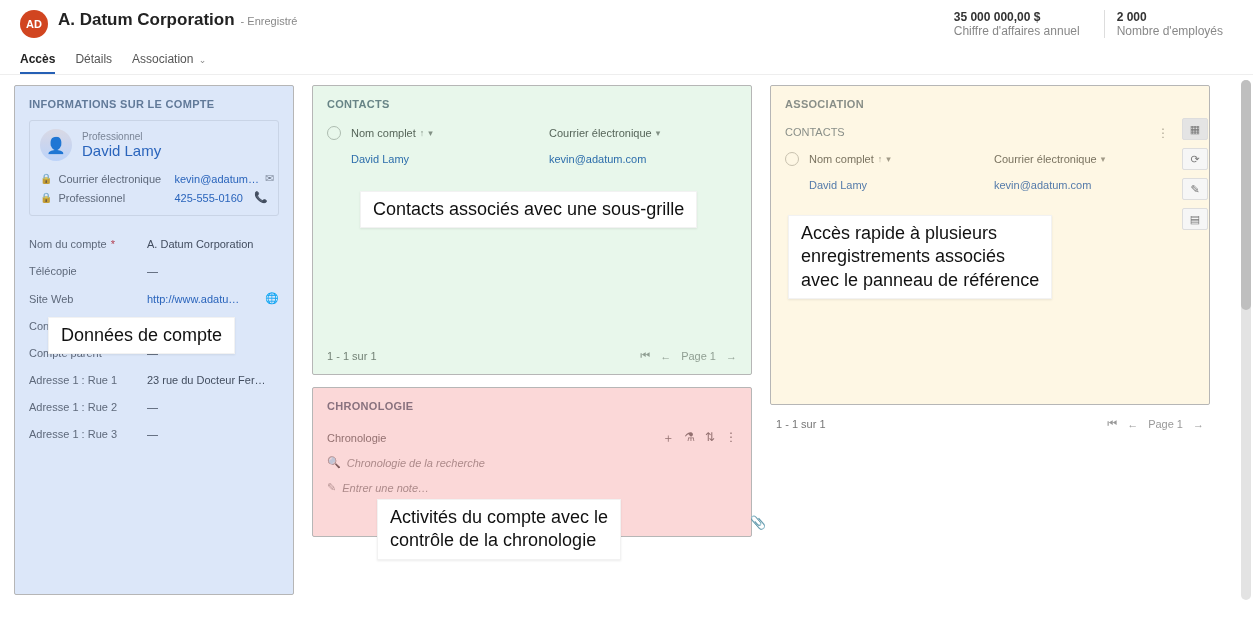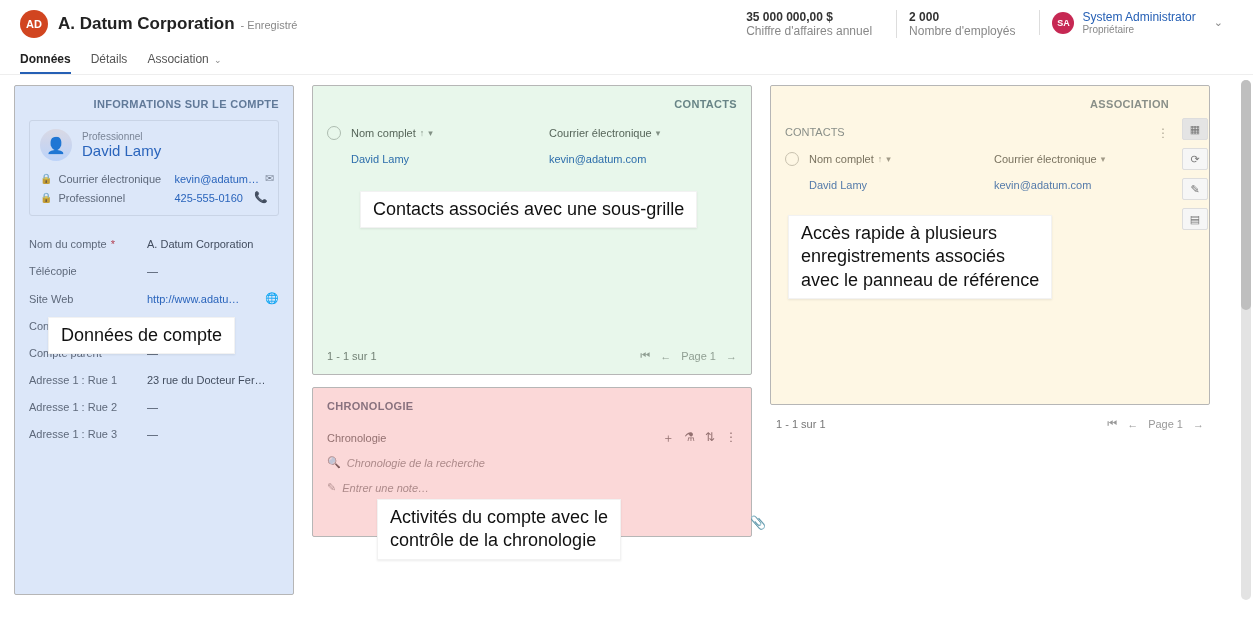--- a/index.html
+++ b/index.html
@@ -1,19 +1,19 @@
 <!DOCTYPE html>
 <html><head>
 <meta charset="utf-8">
 <style>
   * { box-sizing: border-box; margin: 0; padding: 0; font-family: "Segoe UI", Arial, sans-serif; }
   body { width: 1253px; height: 617px; background: #fff; color: #333; font-size: 12px; overflow: hidden; position: relative; }
 
   
-  .header { display: flex; align-items: center; padding: 10px 20px 4px 20px; }
+  .header { display: flex; align-items: flex-start; padding: 10px 20px 4px 20px; }
   .avatar { width: 28px; height: 28px; border-radius: 50%; background: #d14520; color: #fff; display: flex; align-items: center; justify-content: center; font-weight: 600; font-size: 11px; margin-right: 10px; flex-shrink: 0; }
   .title-block { flex: 1; }
   .title-line { display: flex; align-items: baseline; gap: 6px; }
   .title-line h1 { font-size: 17px; font-weight: 600; color: #222; }
   .saved { font-size: 11px; color: #888; }
   .subtitle { font-size: 11px; color: #666; margin-top: 2px; display: flex; align-items: center; gap: 6px; }
   .subtitle .sep { color: #aaa; }
   .chev { font-size: 9px; color: #888; margin-left: 2px; }
 
   .header-metrics { display: flex; align-items: flex-start; gap: 24px; margin-right: 10px; }
@@ -33,21 +33,21 @@
   .tab.active { font-weight: 600; color: #222; border-bottom: 2px solid #2660b5; }
 
   
   .main { display: flex; gap: 18px; padding: 10px 14px; position: relative; }
   .col { position: relative; }
   .col1 { width: 280px; }
   .col2 { width: 440px; }
   .col3 { width: 440px; }
 
   .panel { border: 1px solid #b6b6b6; padding: 12px 14px; border-radius: 2px; margin-bottom: 12px; position: relative; }
-  .panel h4 { font-size: 11px; font-weight: 600; color: #6a7a8a; letter-spacing: 0.3px; margin-bottom: 10px; text-align: right; }
+  .panel h4 { font-size: 11px; font-weight: 600; color: #6a7a8a; letter-spacing: 0.3px; margin-bottom: 10px; }
   .panel h5 { font-size: 11px; color: #6a7a8a; margin: 6px 0 8px 0; font-weight: 500; }
 
   .overlay-blue  { position: absolute; inset: 0; background: rgba(60,120,220,0.18); pointer-events: none; }
   .overlay-green { position: absolute; inset: 0; background: rgba(90,200,110,0.14); pointer-events: none; }
   .overlay-red   { position: absolute; inset: 0; background: rgba(240,90,90,0.24); pointer-events: none; }
   .overlay-yellow{ position: absolute; inset: 0; background: rgba(250,220,130,0.22); pointer-events: none; }
 
   
   .contact-card { border: 1px solid #e8e8e8; border-radius: 3px; padding: 8px 10px; margin-bottom: 14px; }
   .cc-top { display: flex; align-items: center; gap: 10px; margin-bottom: 8px; }
@@ -116,33 +116,25 @@
   </div>
   <div class="header-metrics">
     <div class="metric">
       <div class="val">35 000 000,00 $</div>
       <div class="lbl">Chiffre d'affaires annuel</div>
     </div>
     <div class="metric">
       <div class="val">2 000</div>
       <div class="lbl">Nombre d'employés</div>
     </div>
-    <div class="owner">
-      <div class="owner-av">SA</div>
-      <div class="owner-text">
-        <div class="name">System Administrator</div>
-        <div class="role">Propriétaire</div>
-      </div>
-      <span class="owner-chev">⌄</span>
-    </div>
   </div>
 </div>
 
 <div class="tabs">
-  <div class="tab active">Données</div>
+  <div class="tab active">Accès</div>
   <div class="tab">Détails</div>
   <div class="tab">
     <span>Association</span> <span class="chev">⌄</span>
   </div>
 </div>
 
 <div class="main">
 
   <div class="col col1">
     <div class="panel" style="min-height:510px">

